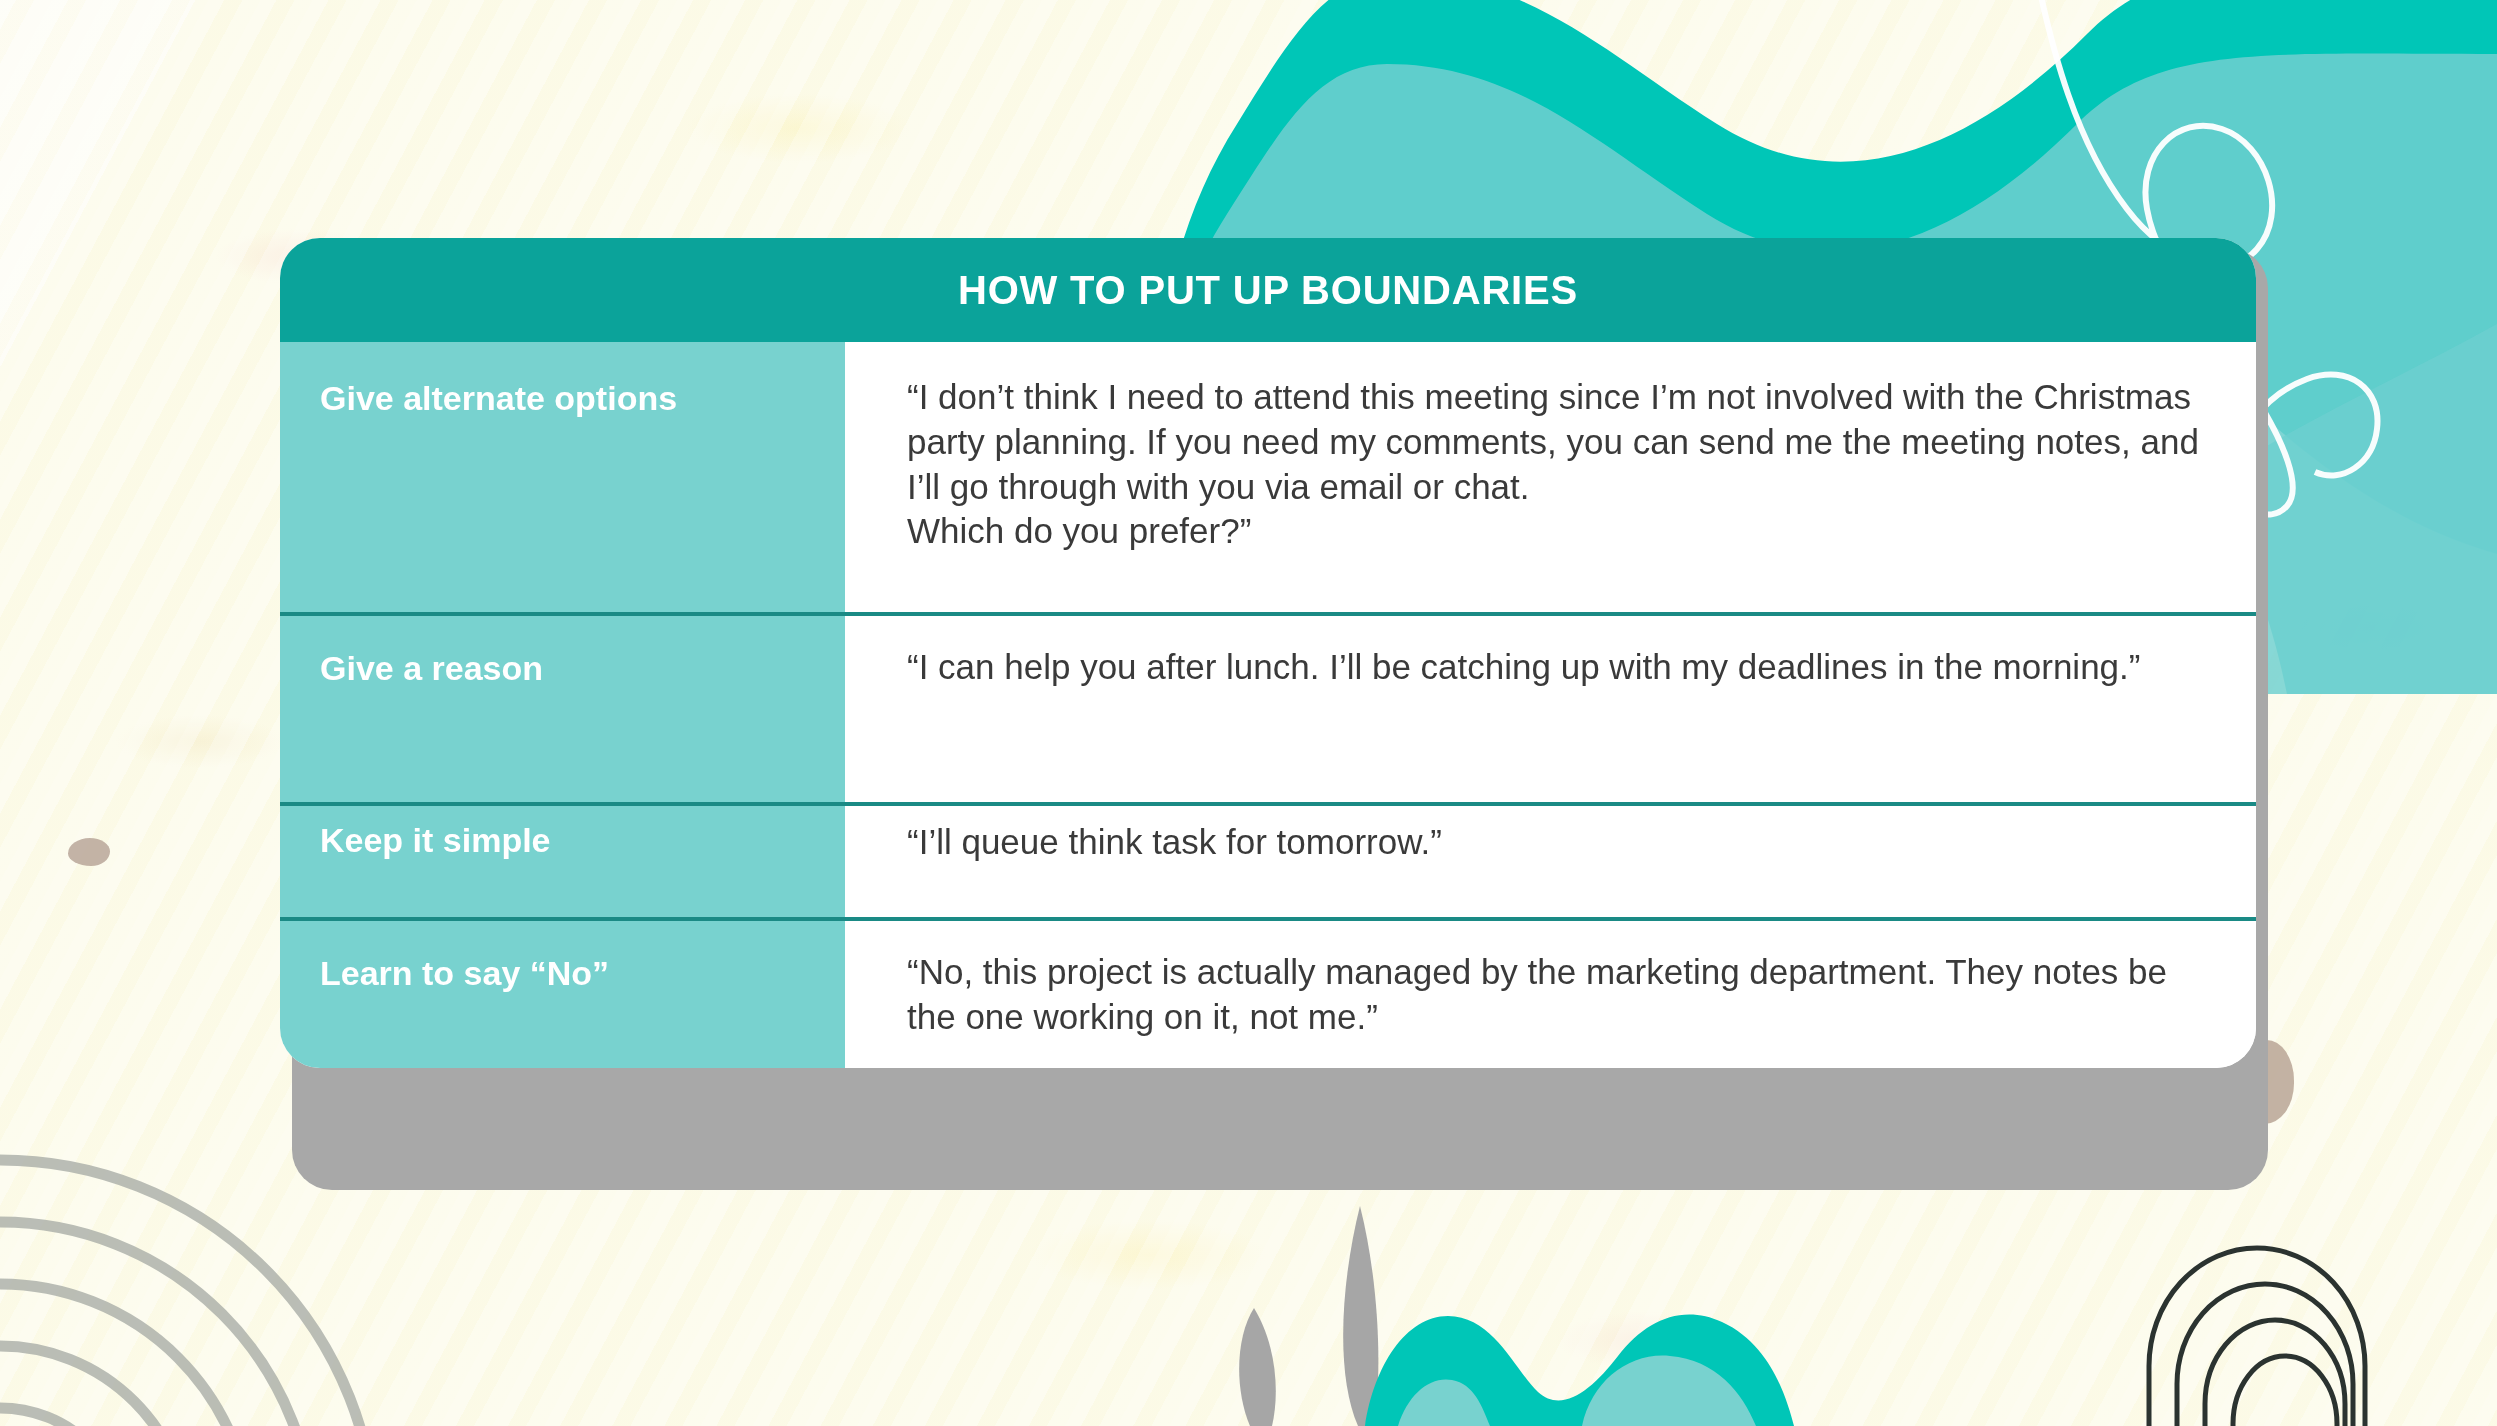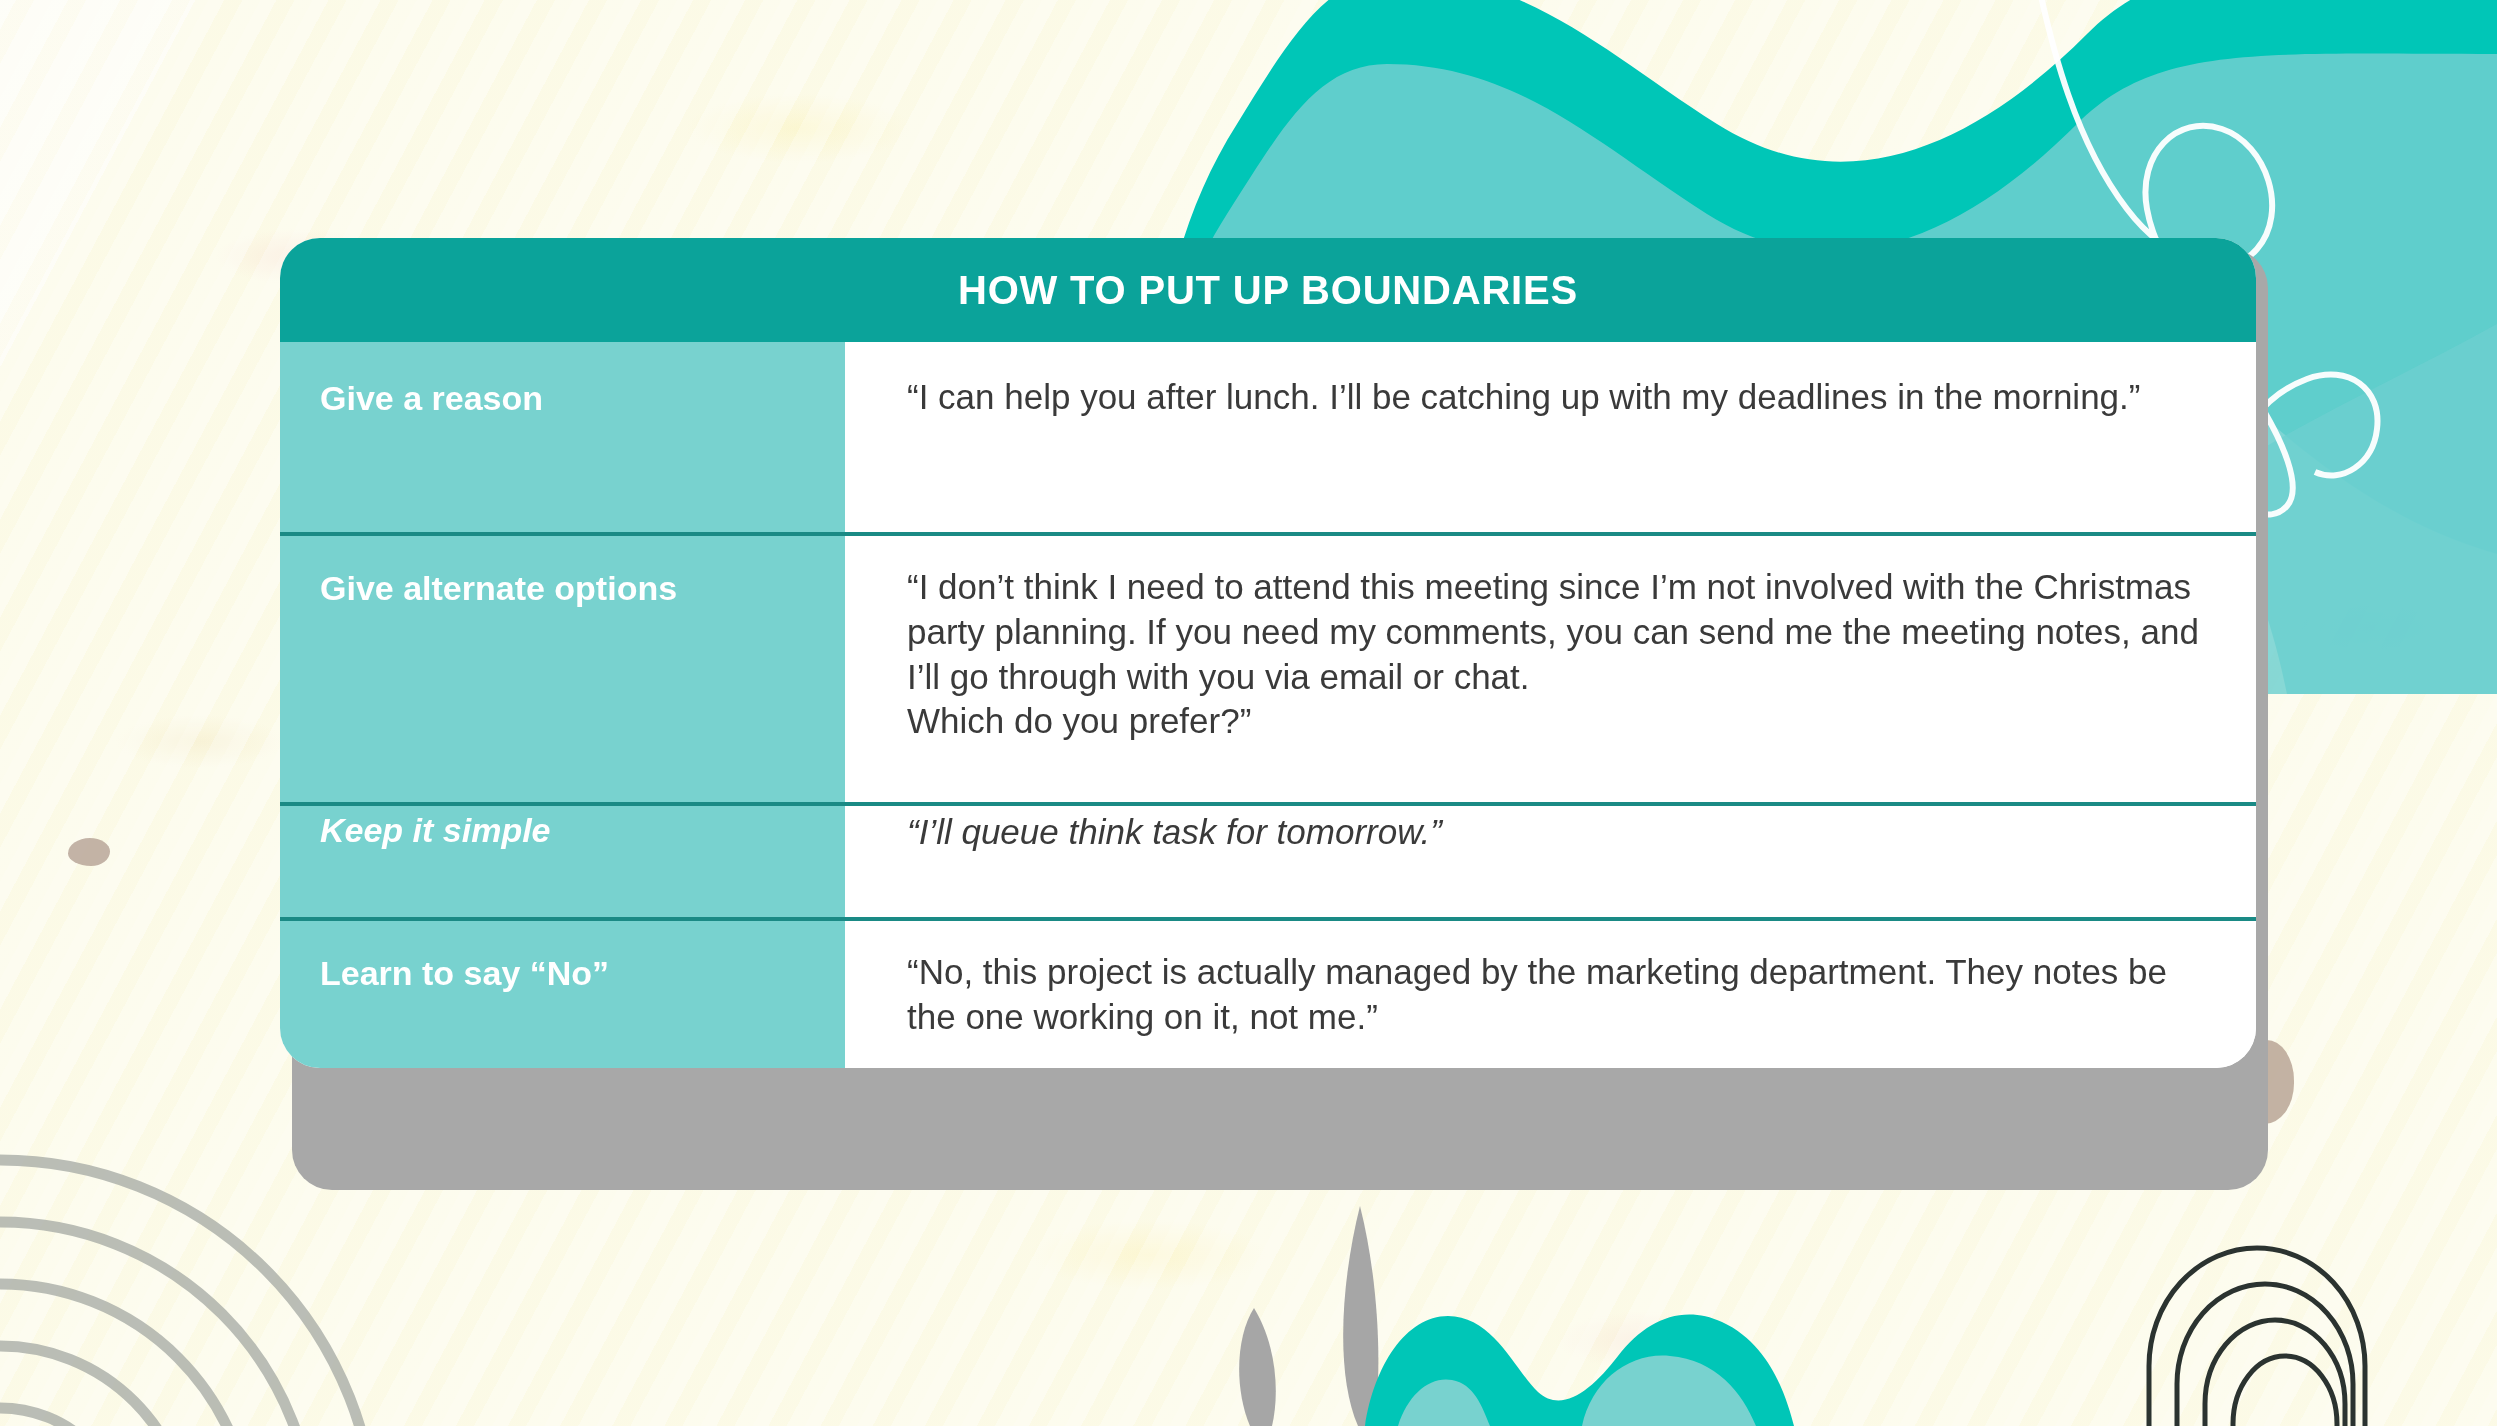--- a/index.html
+++ b/index.html
@@ -106,21 +106,21 @@
     color:#3A3A3A;
     font-size:35px; line-height:1.28;
     padding:33px 54px 20px 62px;
     position:relative;
     white-space:pre-line;
   }
   .r1{ flex:0 0 270px; }
   .r2{ flex:0 0 190px; }
   .r3{ flex:0 0 115px; }
   .r4{ flex:1 1 auto; }
-  .r3 .cell-label, .r3 .cell-quote{ padding-top:8px;font-style:italic; }
+  .r3 .cell-label, .r3 .cell-quote{ padding-top:18px; }
   .r4 .cell-label, .r4 .cell-quote{ }
 </style>
 </head>
 <body>
 
 <div id="bg-texture"></div>
 
 <svg class="deco" id="wave-group" viewBox="0 0 1660 700" preserveAspectRatio="none">
   <path d="M560,-20 C690,-20 770,60 880,130 C1010,212 1140,150 1250,40 C1330,-40 1420,-30 1660,-30 L1660,560 C1520,520 1420,420 1330,330 C1230,230 1120,240 1010,330 C900,420 790,520 660,560 C540,596 430,560 360,470 C300,392 330,240 400,130 C452,46 490,-20 560,-20 Z" fill="#00C6B7"></path>
   <path d="M1660,60 L1660,700 L1450,700 C1430,600 1390,500 1310,420 C1210,320 1100,330 1000,420 C890,520 780,616 650,652 C520,688 420,650 350,560 C290,482 320,330 390,220 C445,134 480,70 550,70 C680,70 760,150 870,220 C1000,302 1130,240 1240,130 C1320,50 1420,60 1660,60 Z" fill="#6CCFCF" opacity=".88"></path>
@@ -162,30 +162,30 @@
   <path d="M268,250 C278,218 300,200 322,204 C344,208 352,230 360,250 Z M452,250 C462,204 500,176 540,180 C586,184 612,216 626,250 Z" fill="#78D2CF"></path>
 </svg>
 
 <div id="card-shadow"></div>
 
 <div id="card">
   <div id="card-title">HOW TO PUT UP BOUNDARIES</div>
 
   <div id="table-body">
 
-    <div class="row r2">
-      <div class="cell-label">Give a reason</div>
-      <div class="cell-quote">“I can help you after lunch. I’ll be catching up with my deadlines in the morning.”</div>
-    </div>
-
     <div class="row r1">
       <div class="cell-label">Give alternate options</div>
       <div class="cell-quote">“I don’t think I need to attend this meeting since I’m not involved with the Christmas party planning. If you need my comments, you can send me the meeting notes, and
 I’ll go through with you via email or chat.
 Which do you prefer?”</div>
+    </div>
+
+    <div class="row r2">
+      <div class="cell-label">Give a reason</div>
+      <div class="cell-quote">“I can help you after lunch. I’ll be catching up with my deadlines in the morning.”</div>
     </div>
 
     <div class="row r3">
       <div class="cell-label">Keep it simple</div>
       <div class="cell-quote">“I’ll queue think task for tomorrow.”</div>
     </div>
 
     <div class="row r4">
       <div class="cell-label">Learn to say “No”</div>
       <div class="cell-quote">“No, this project is actually managed by the marketing department. They notes be the one working on it, not me.”</div>

